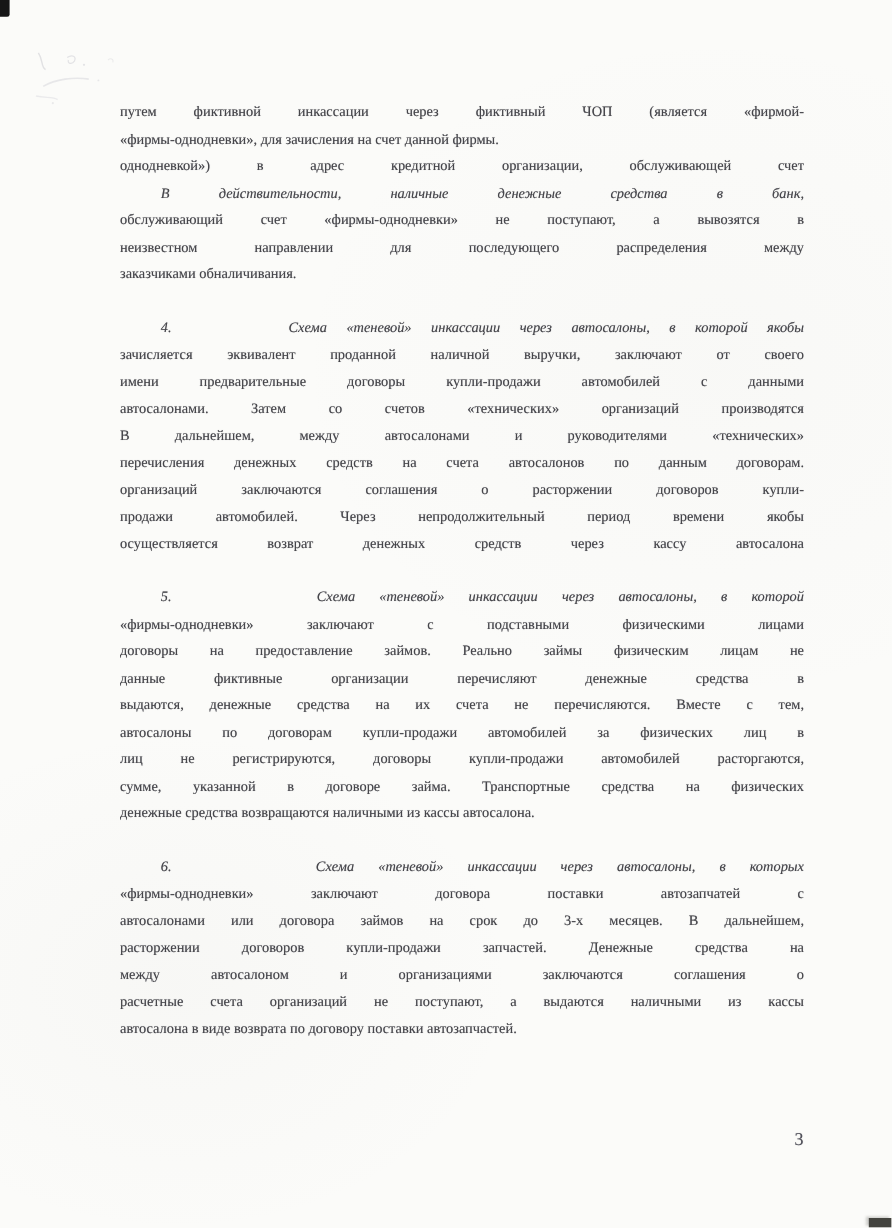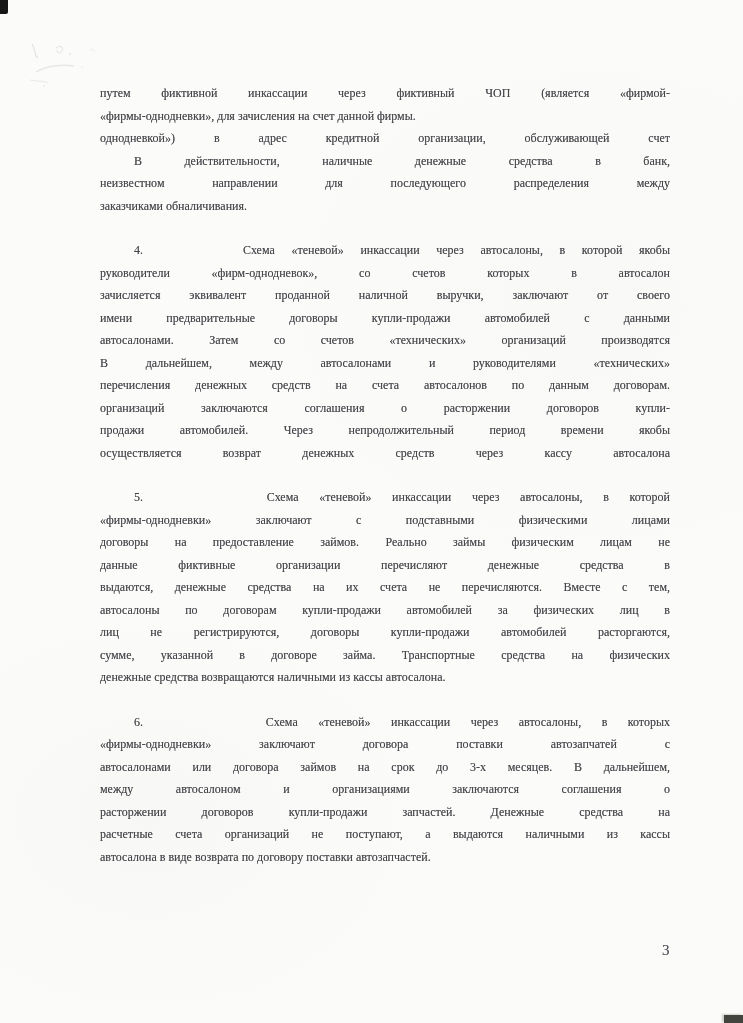--- a/index.html
+++ b/index.html
@@ -39,20 +39,21 @@
     text-align: justify;
     text-align-last: justify;
     overflow: hidden;
     white-space: normal;
   }
   .line.last {
     text-align-last: left;
   }
   .line.first-indent {
     padding-left: 34px;
+    font-style: italic;
   }
   .page-number {
     position: absolute;
     left: 662px;
     top: 942px;
     font-size: 15px;
     color: #50505a;
     text-shadow: 0 0 0.6px rgba(80,80,90,0.5);
   }
   .corner-mark-top-left {
@@ -101,26 +102,26 @@
   </svg>
 
   <main class="doc-body">
       <div class="para">
         <div class="line">путем фиктивной инкассации через фиктивный ЧОП (является «фирмой-</div>
         <div class="line last">«фирмы-однодневки», для зачисления на счет данной фирмы.</div>
         <div class="line">однодневкой») в адрес кредитной организации, обслуживающей счет</div>
       </div>
       <div class="para">
         <div class="line first-indent">В действительности, наличные денежные средства в банк,</div>
+        <div class="line">обслуживающий счет «фирмы-однодневки» не поступают, а вывозятся в</div>
         <div class="line">неизвестном направлении для последующего распределения между</div>
         <div class="line last">заказчиками обналичивания.</div>
       </div>
       <div class="para gap">
         <div class="line first-indent">4.&nbsp;&nbsp;&nbsp;&nbsp;&nbsp;&nbsp;Схема «теневой» инкассации через автосалоны, в которой якобы</div>
-        <div class="line">руководители «фирм-однодневок», со счетов которых в автосалон</div>
         <div class="line">зачисляется эквивалент проданной наличной выручки, заключают от своего</div>
         <div class="line">имени предварительные договоры купли-продажи автомобилей с данными</div>
         <div class="line">автосалонами. Затем со счетов «технических» организаций производятся</div>
         <div class="line">В дальнейшем, между автосалонами и руководителями «технических»</div>
         <div class="line">перечисления денежных средств на счета автосалонов по данным договорам.</div>
         <div class="line">организаций заключаются соглашения о расторжении договоров купли-</div>
         <div class="line">продажи автомобилей. Через непродолжительный период времени якобы</div>
         <div class="line">осуществляется возврат денежных средств через кассу автосалона</div>
       </div>
       <div class="para gap">
@@ -131,22 +132,22 @@
         <div class="line">выдаются, денежные средства на их счета не перечисляются. Вместе с тем,</div>
         <div class="line">автосалоны по договорам купли-продажи автомобилей за физических лиц в</div>
         <div class="line">лиц не регистрируются, договоры купли-продажи автомобилей расторгаются,</div>
         <div class="line">сумме, указанной в договоре займа. Транспортные средства на физических</div>
         <div class="line last">денежные средства возвращаются наличными из кассы автосалона.</div>
       </div>
       <div class="para gap">
         <div class="line first-indent">6.&nbsp;&nbsp;&nbsp;&nbsp;&nbsp;&nbsp;Схема «теневой» инкассации через автосалоны, в которых</div>
         <div class="line">«фирмы-однодневки» заключают договора поставки автозапчатей с</div>
         <div class="line">автосалонами или договора займов на срок до 3-х месяцев. В дальнейшем,</div>
+        <div class="line">расторжении договоров купли-продажи запчастей. Денежные средства на</div>
         <div class="line">между автосалоном и организациями заключаются соглашения о</div>
-        <div class="line">расторжении договоров купли-продажи запчастей. Денежные средства на</div>
         <div class="line">расчетные счета организаций не поступают, а выдаются наличными из кассы</div>
         <div class="line last">автосалона в виде возврата по договору поставки автозапчастей.</div>
       </div>
     </main>
 
   <div class="page-number">3</div>
 
   <div class="corner-mark-bottom-right"></div>
 
 </div>

